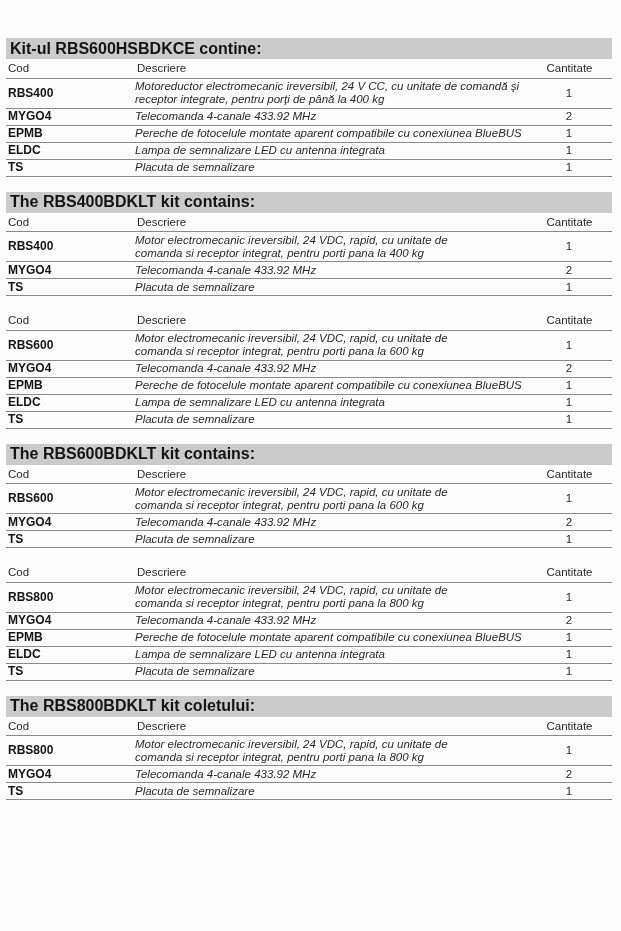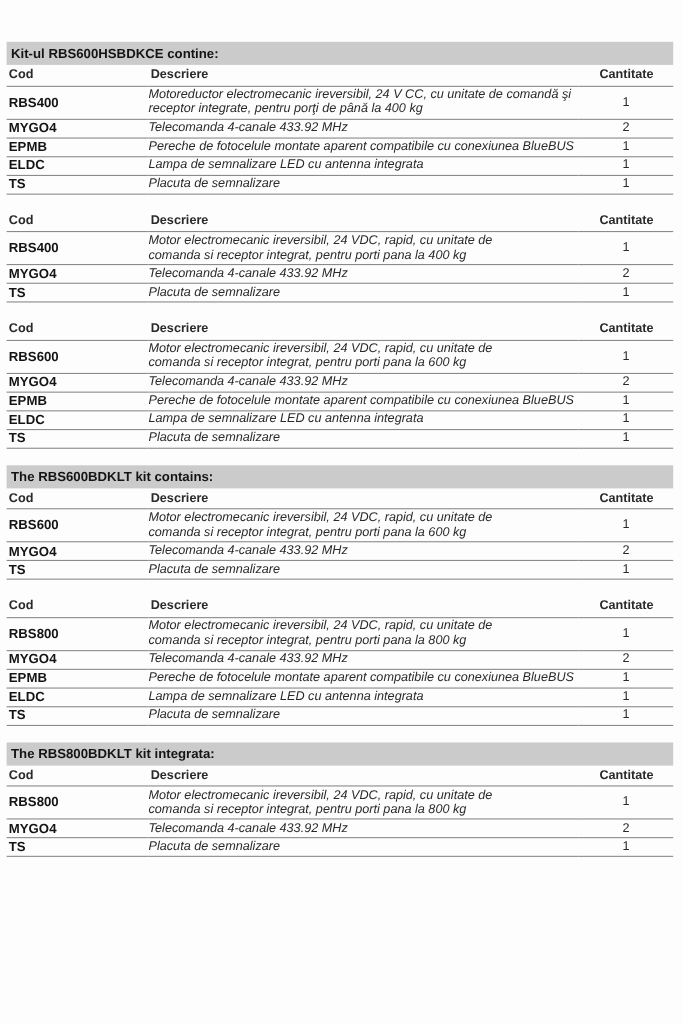--- a/index.html
+++ b/index.html
@@ -16,34 +16,34 @@
     box-sizing: border-box;
     width: 621px;
     height: 931px;
     padding: 38px 9px 0 6px;
   }
   .kit-table { margin-bottom: 15px; }
   .kit-title {
     background: #cbcbcb;
     color: #141414;
     font-weight: 700;
-    font-size: 12px;
+    font-size: 16px;
     line-height: 14px;
     padding: 3.5px 4px;
   }
   table.kit {
     width: 100%;
     border-collapse: collapse;
     table-layout: fixed;
     font-size: 11.5px;
   }
   col.c-cod  { width: 129px; }
   col.c-qty  { width: 86px; }
   thead th {
-    font-weight: 700;
+    font-weight: 400;
     text-align: left;
     color: #2a2a2a;
     padding: 3px 0 2.5px 2px;
     border-bottom: 1.5px solid #8a8a8a;
     line-height: 13px;
     font-size: 11.5px;
   }
   thead th.h-qty { text-align: center; padding-right: 1px; }
   tbody td {
     border-bottom: 1.5px solid #8a8a8a;
@@ -115,20 +115,21 @@
             <tr>
           <td class="code">TS</td>
           <td class="desc">Placuta de semnalizare</td>
           <td class="qty">1</td>
         </tr>
           </tbody>
     </table>
   </div>
 
   <div class="kit-table">
+    <div class="kit-title">The RBS400BDKLT kit contains:</div>
     <table class="kit">
       <colgroup>
             <col class="c-cod">
             <col class="c-desc">
             <col class="c-qty">
           </colgroup>
       <thead>
         <tr>
           <th>Cod</th>
           <th>Descriere</th>
@@ -280,21 +281,21 @@
             <tr>
           <td class="code">TS</td>
           <td class="desc">Placuta de semnalizare</td>
           <td class="qty">1</td>
         </tr>
           </tbody>
     </table>
   </div>
 
   <div class="kit-table">
-    <div class="kit-title">The RBS800BDKLT kit integrata:</div>
+    <div class="kit-title">The RBS800BDKLT kit coletului:</div>
     <table class="kit">
       <colgroup>
             <col class="c-cod">
             <col class="c-desc">
             <col class="c-qty">
           </colgroup>
       <thead>
         <tr>
           <th>Cod</th>
           <th>Descriere</th>

